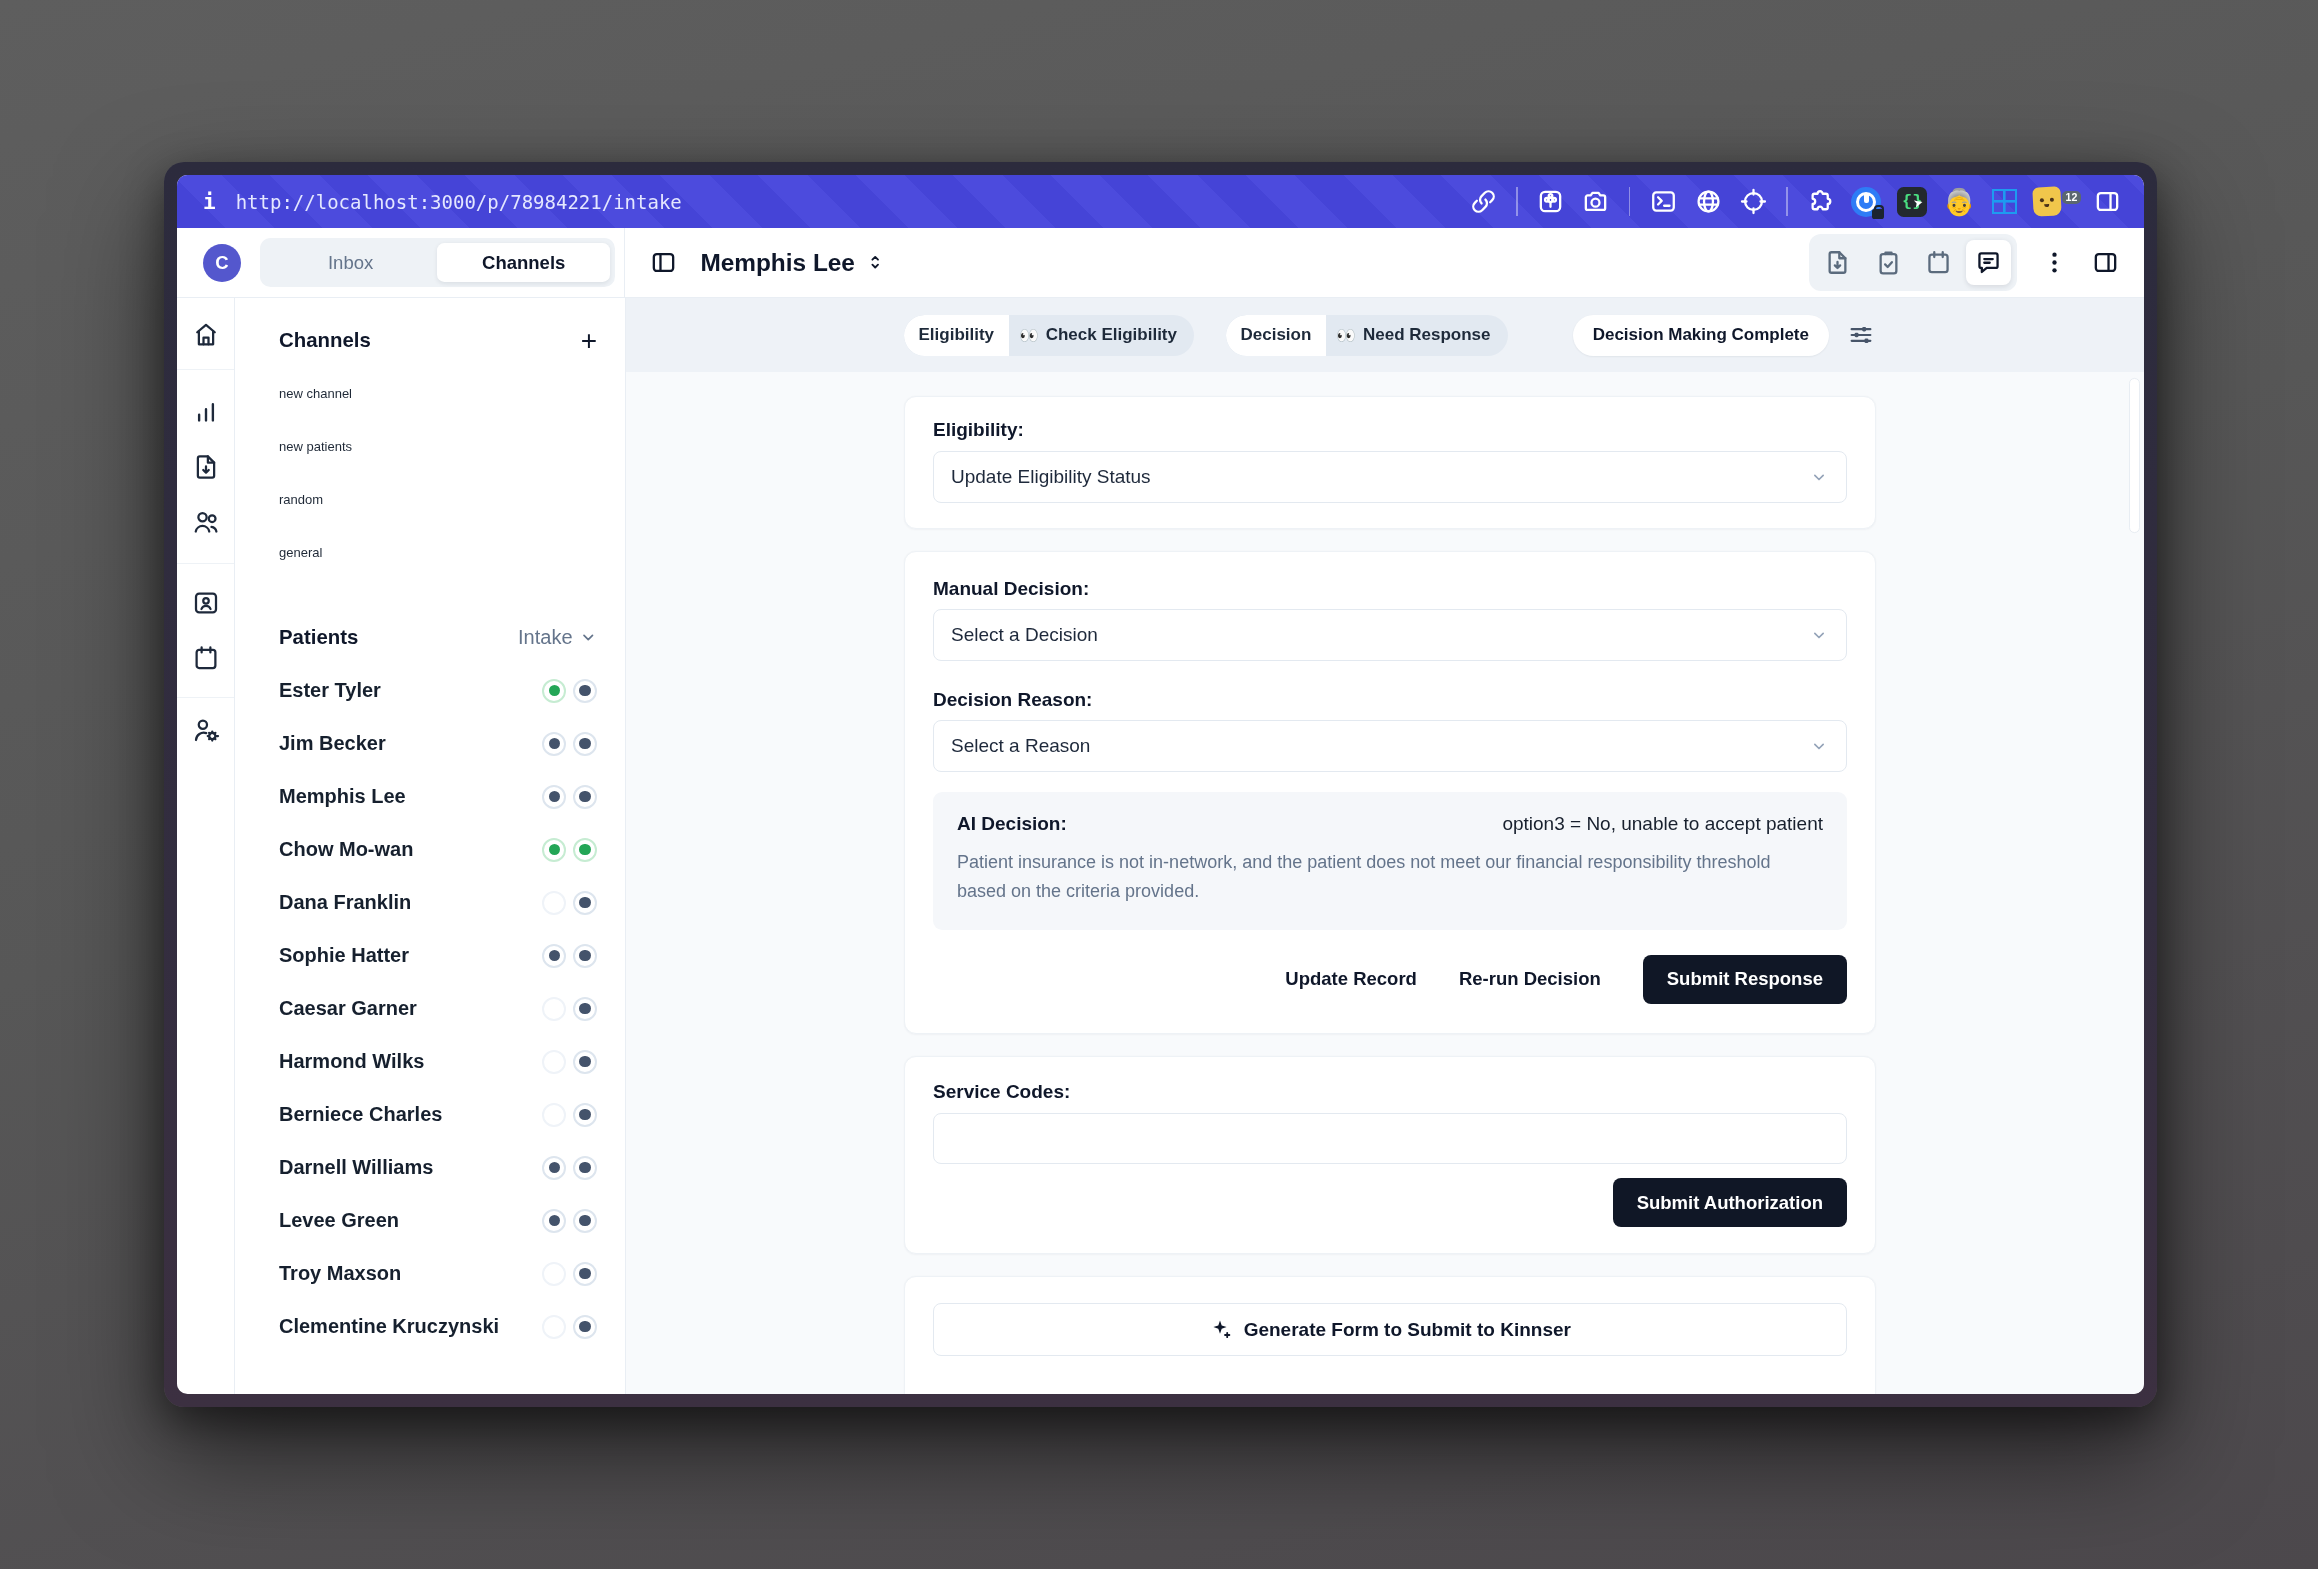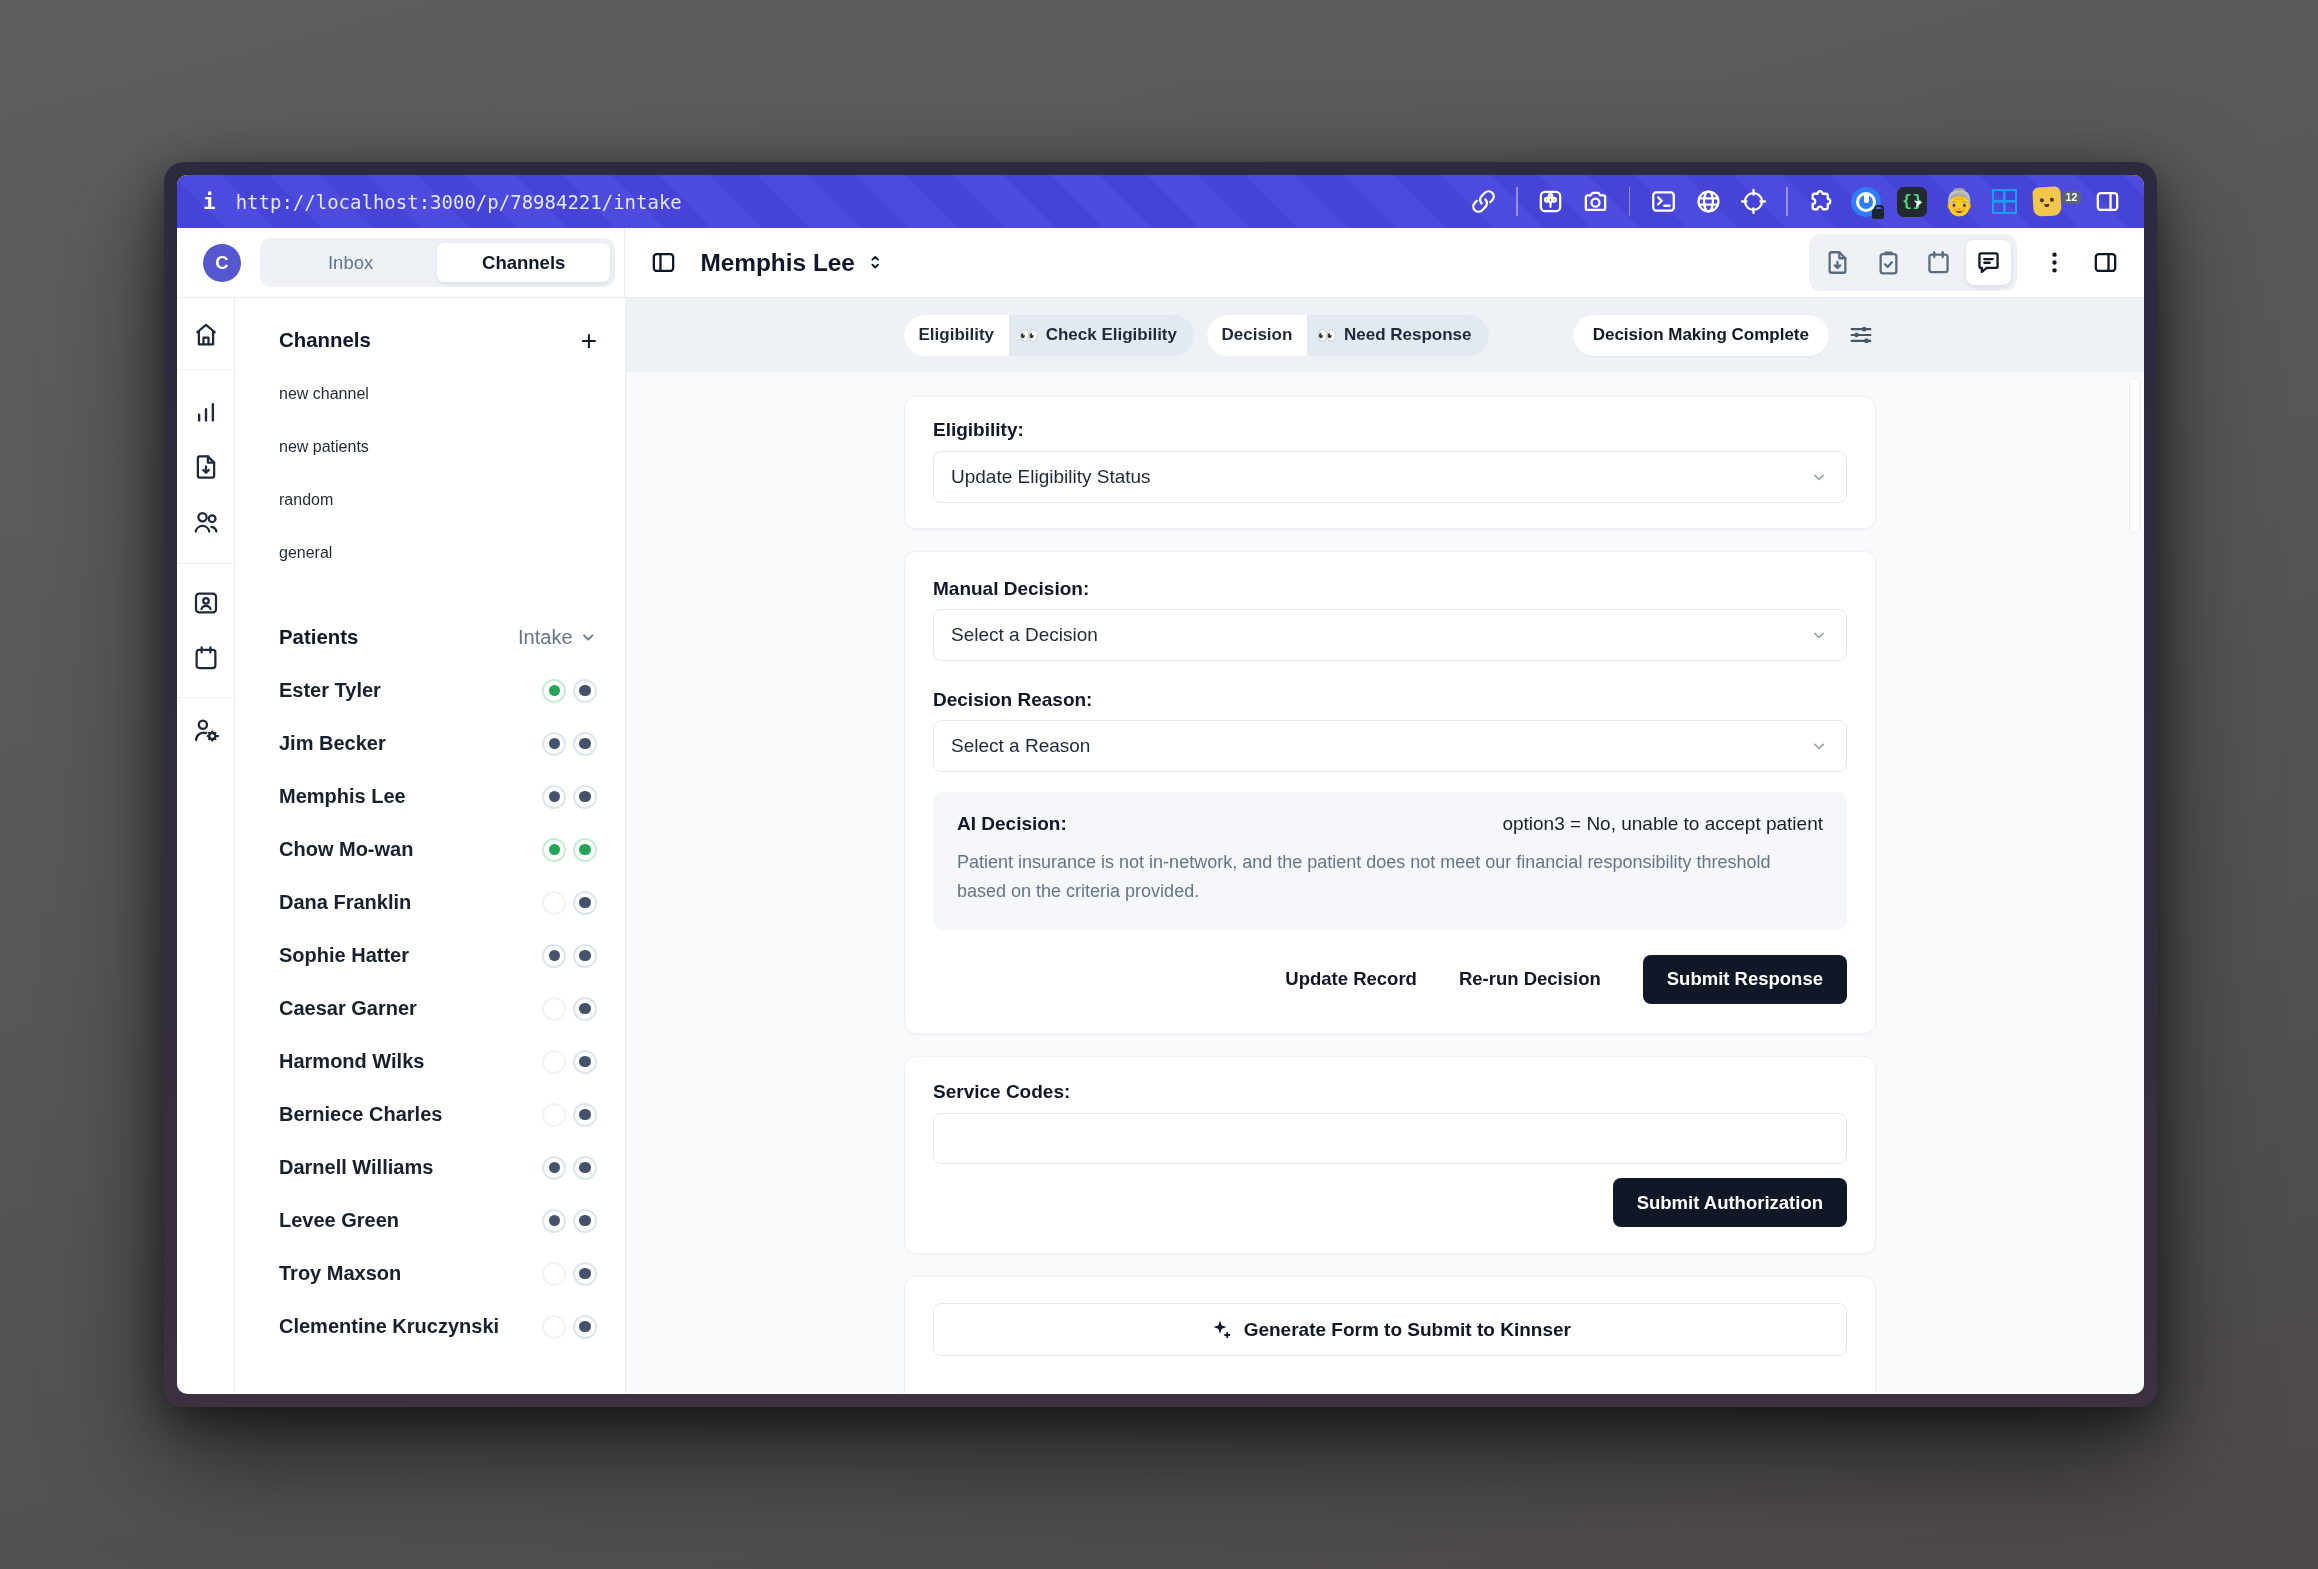--- a/index.html
+++ b/index.html
@@ -80,21 +80,21 @@
   .rail-group.g2{height:193px;}
   .rail-group.g3{height:133px;}
   .rail-group.g4{flex:1;justify-content:flex-start;padding-top:17px;border-bottom:none;}
   .rail .icon{width:30px;height:30px;}
   .rail svg{width:30px;height:30px;}
 
   .sidebar{width:391px;flex:0 0 391px;border-right:1.3px solid #e9eef4;box-sizing:border-box;padding:16px 28px 0 44px;overflow:hidden;background:#fff;}
   .side-hdr{height:53px;display:flex;align-items:center;justify-content:space-between;}
   .side-hdr-label{font-size:20.4px;font-weight:700;color:#0f172a;}
   .plus-btn{font-size:28px;font-weight:400;color:#0f172a;line-height:1;}
-  .chan-item{height:53px;display:flex;align-items:center;font-size:16px;color:#1f2937;}
+  .chan-item{height:53px;display:flex;align-items:center;font-size:13px;color:#1f2937;}
   .patients-hdr{margin-top:32px;}
   .intake-wrap{display:flex;align-items:center;gap:6px;color:#64748b;font-size:20px;font-weight:500;}
   .intake-wrap svg{width:18.5px;height:18.5px;color:#64748b;}
   .pat-row{height:53px;display:flex;align-items:center;justify-content:space-between;}
   .pat-name{font-size:20px;font-weight:600;color:#16202e;}
   .dots{display:inline-flex;gap:6.6px;}
   .dot{width:24px;height:24px;border-radius:50%;background:#fff;box-sizing:border-box;display:inline-flex;align-items:center;justify-content:center;}
   .dot::after{content:"";width:11.2px;height:11.2px;border-radius:50%;}
   .dot-green{border:2px solid #c6ecd2;}
   .dot-green::after{background:#23a656;}
@@ -464,21 +464,21 @@
               <span class="dots">
                 <span class="dot dot-empty"></span>
                 <span class="dot dot-dark"></span>
               </span>
             </div>
           </div>
       </div>
 
       <div class="main">
         <div class="badge-row">
-          <span id="wf-badges" style="display:inline-flex;">
+          <span id="wf-badges" style="display:inline-flex;gap:19px;">
               <span class="wf-badge">
                 <span class="wf-stage">Eligibility</span>
                 <span class="wf-status">
                   <span class="wf-eyes">👀</span>
                   <span>Check Eligibility</span>
                 </span>
               </span>
               <span class="wf-badge">
                 <span class="wf-stage">Decision</span>
                 <span class="wf-status">

